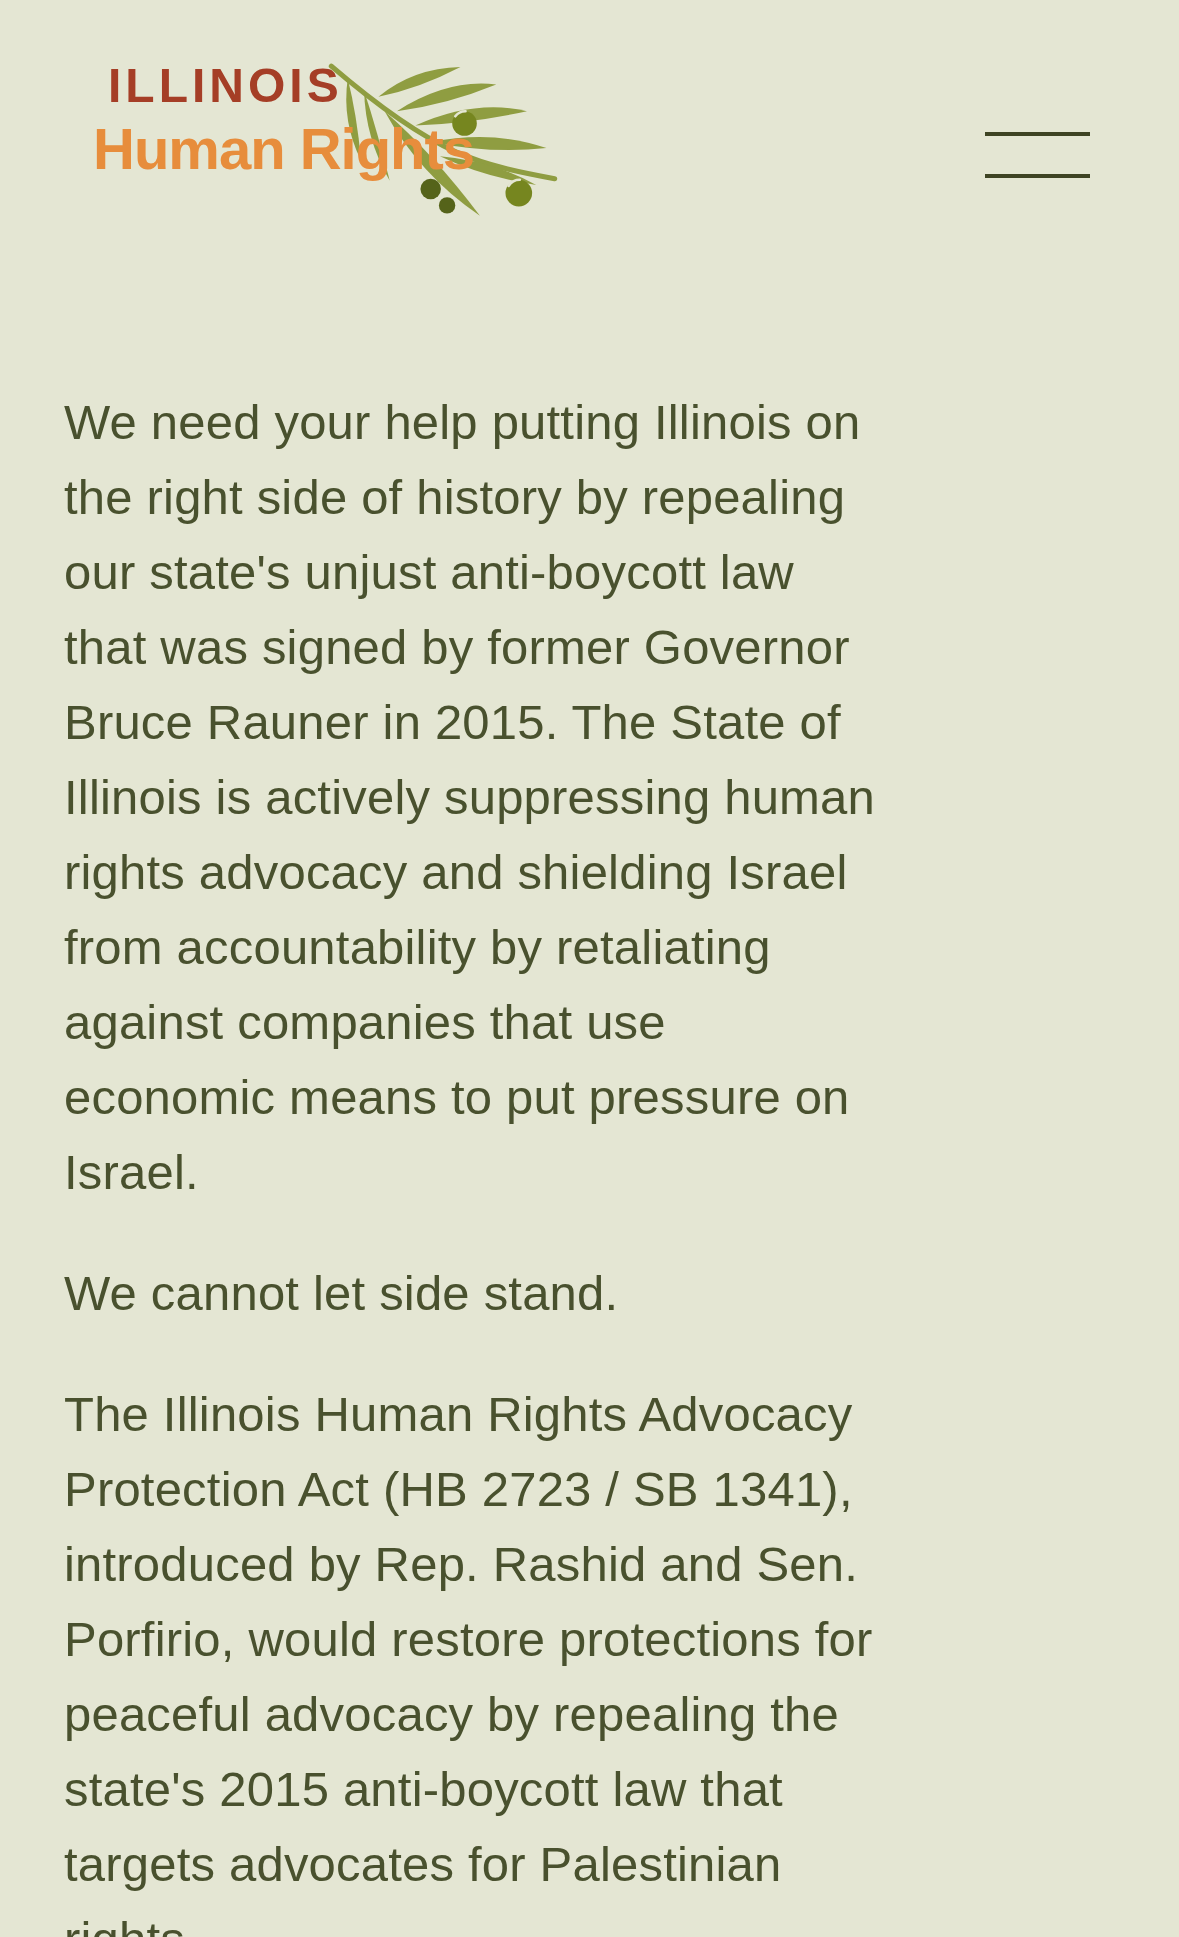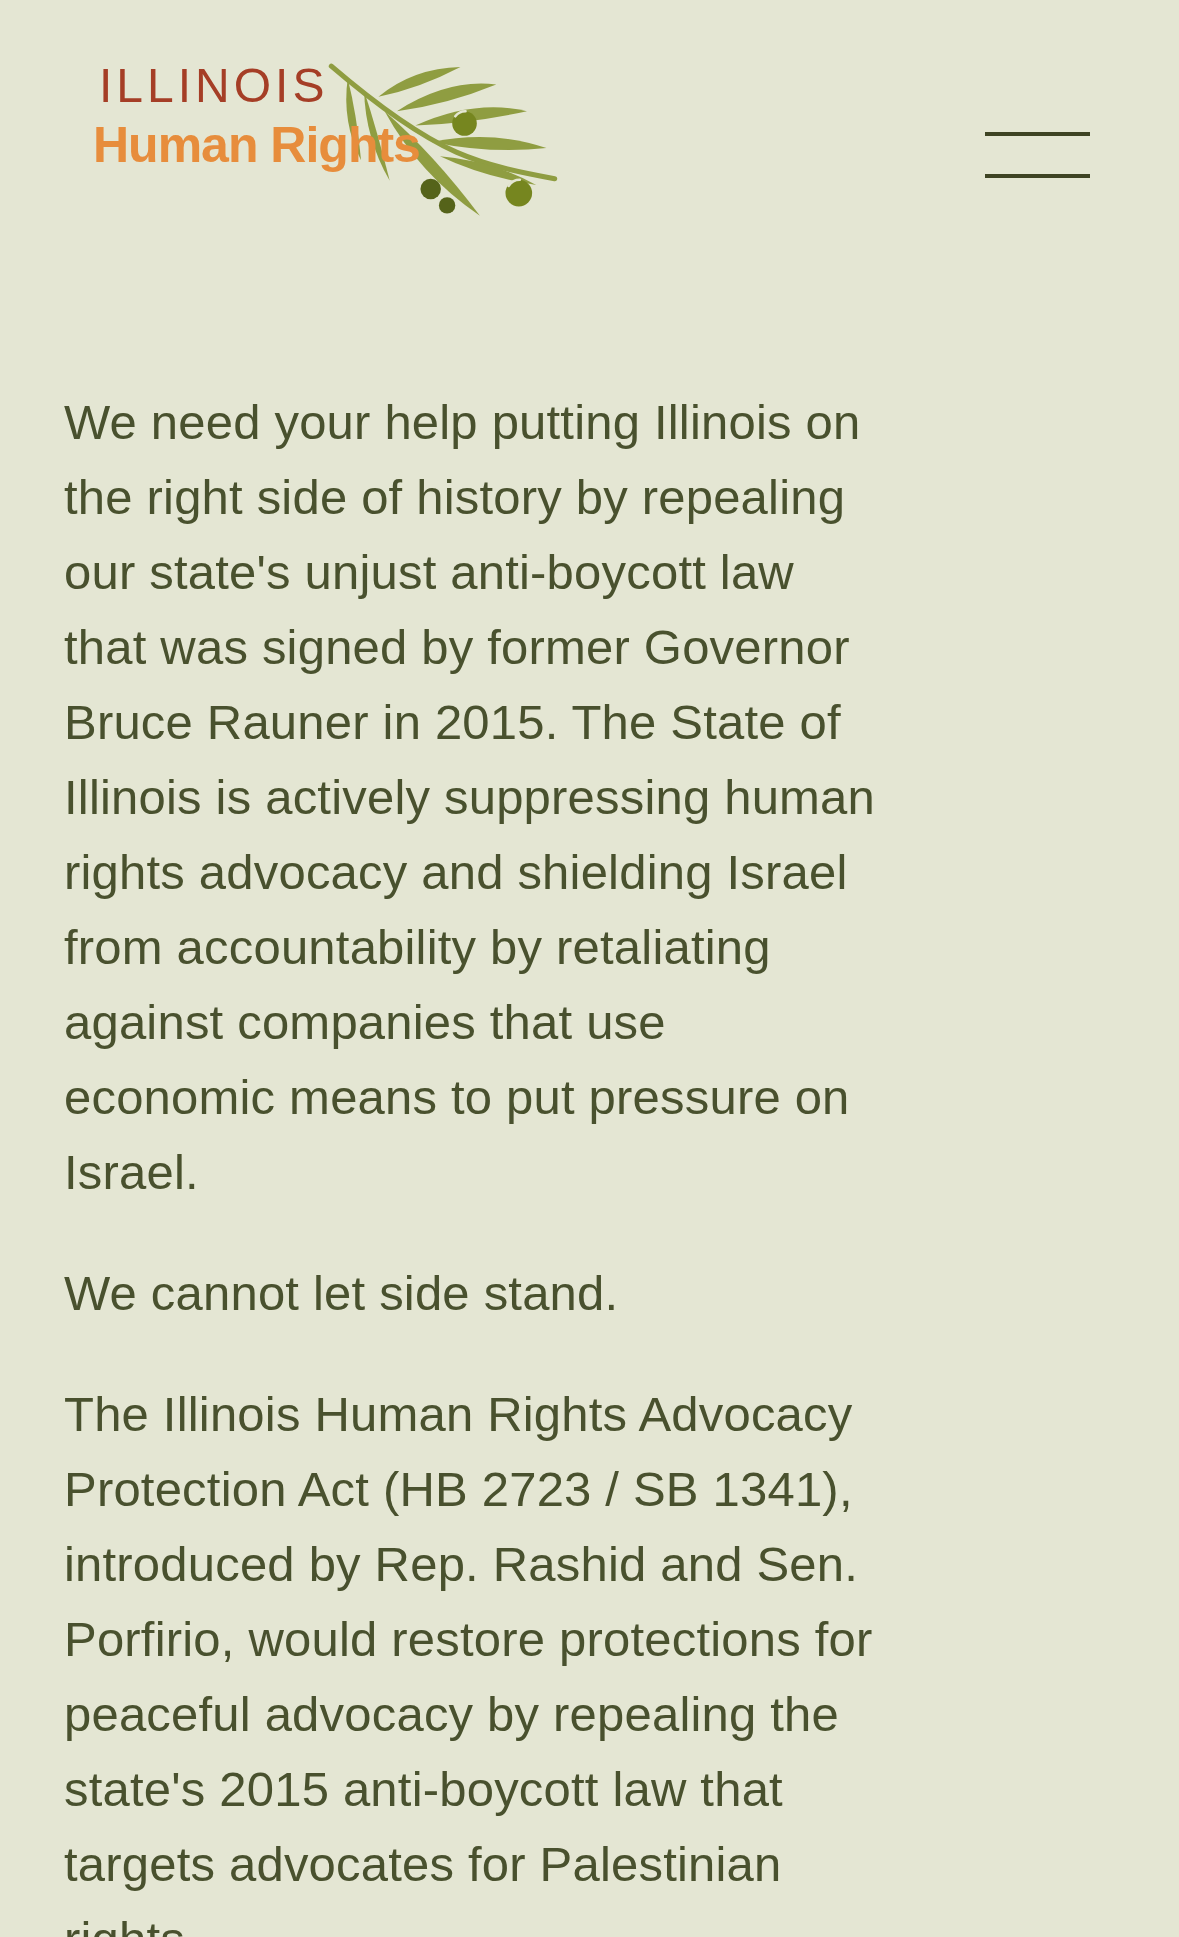--- a/index.html
+++ b/index.html
@@ -26,24 +26,24 @@
     position: absolute;
     top: 62px;
     left: 93px;
     display: block;
     text-decoration: none;
     cursor: pointer;
     line-height: 1;
   }
   .logo-line1 {
     font-size: 48px;
-    font-weight: 400;
+    font-weight: 700;
     letter-spacing: 4px;
     color: #a53e26;
-    margin: 0 0 10px 6px;
+    margin: 0 0 10px 15px;
     position: relative;
     z-index: 1;
   }
   .logo-line2 {
     display: flex;
     align-items: baseline;
     margin: 0 0 8px 0;
     position: relative;
     z-index: 1;
   }
@@ -55,21 +55,21 @@
   }
   .logo-for {
     font-size: 40px;
     font-weight: 700;
     color: #9e3a22;
     margin-left: 14px;
     position: relative;
     top: 4px;
   }
   .logo-line3 {
-    font-size: 50px;
+    font-size: 58px;
     font-weight: 700;
     letter-spacing: -1px;
     color: #e78d3c;
     position: relative;
     z-index: 1;
   }
   .branch {
     position: absolute;
     left: 232px;
     top: 0px;

